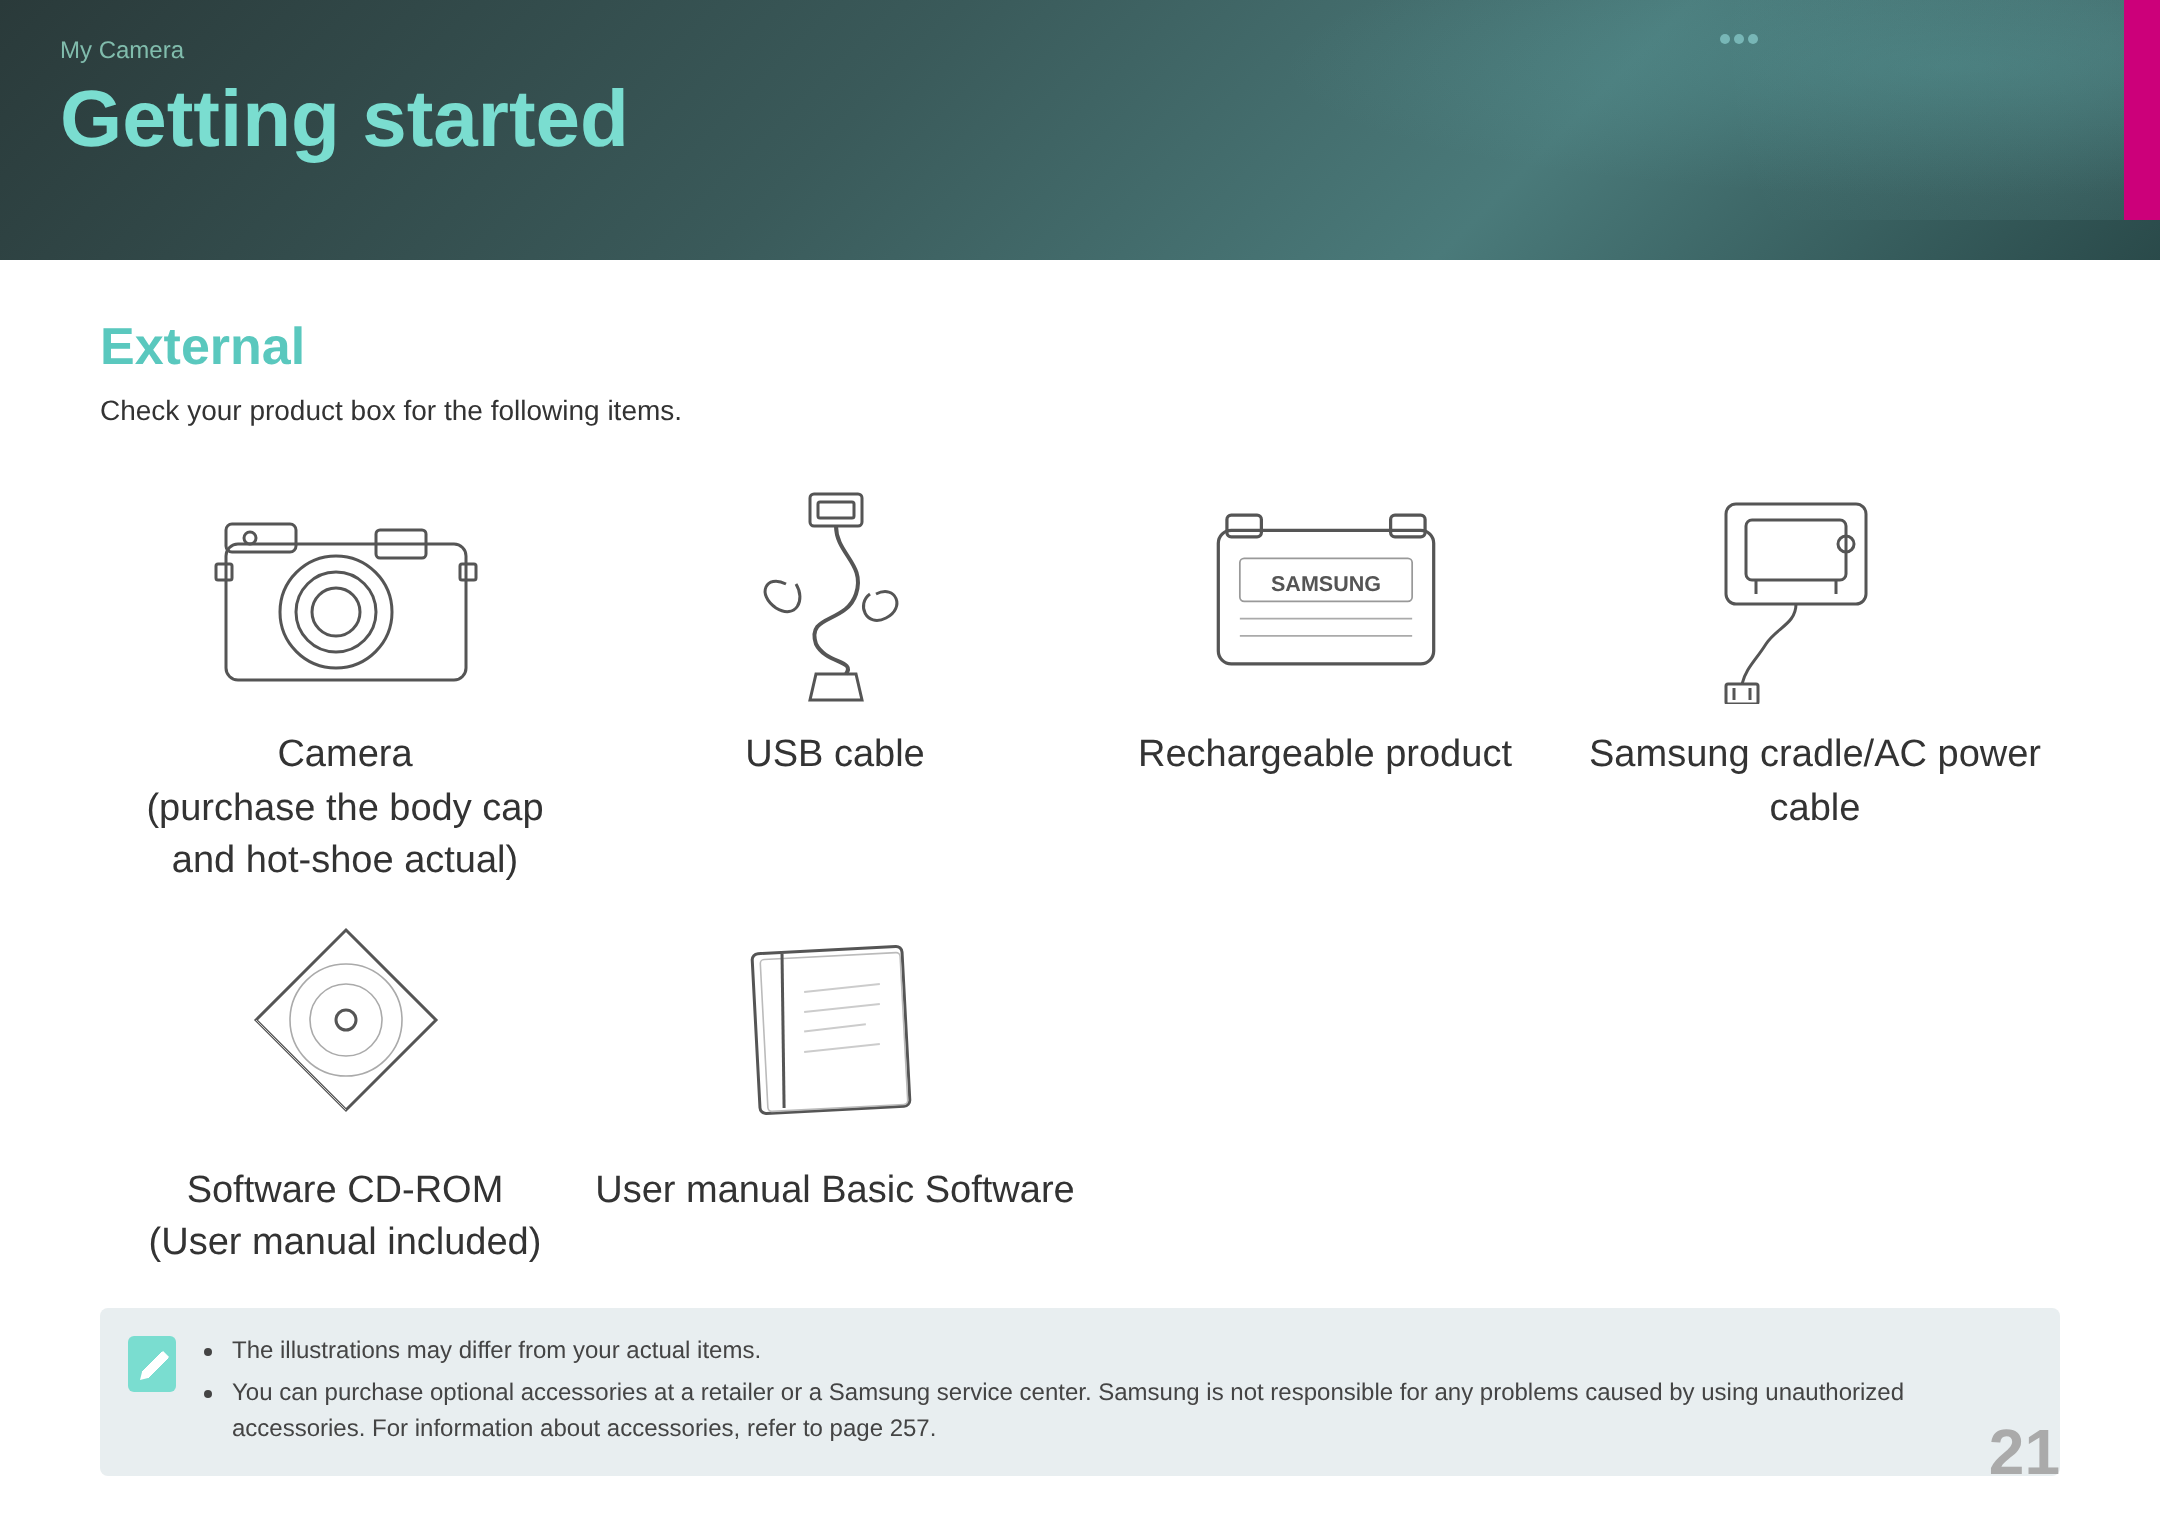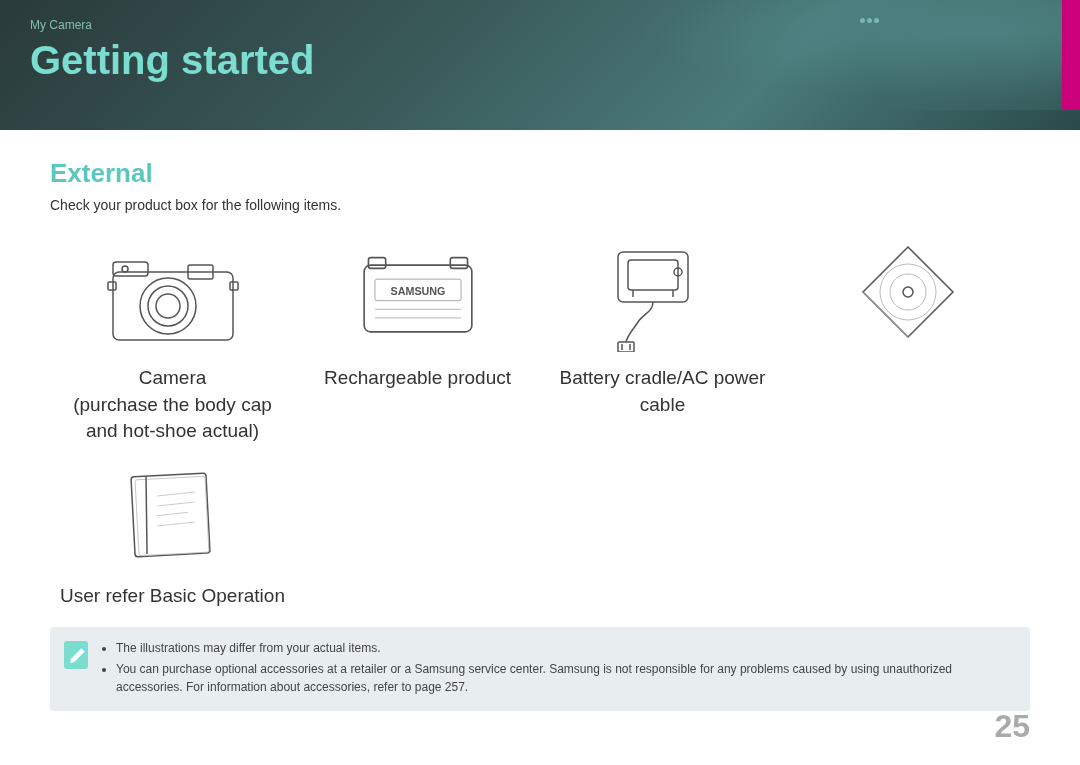--- a/index.html
+++ b/index.html
@@ -195,20 +195,37 @@
 
           <rect x="127" y="35" width="8" height="8" rx="1" stroke="#555" fill="none"></rect>
         </svg>
       </div>
       <div class="item-label">
         Camera<br><span>(purchase the body cap</span><br><span>and hot-shoe actual)</span>
       </div>
     </div>
 
 
+    <div class="item-cell">
+      <div class="item-icon">
+        <svg viewBox="0 0 130 110" fill="none" stroke="#555" stroke-width="1.5">
+
+          <rect x="52" y="5" width="26" height="16" rx="2" stroke="#555" fill="none"></rect>
+          <rect x="56" y="9" width="18" height="8" rx="1" stroke="#555" fill="none"></rect>
+
+          <path d="M65 21 C65 35, 80 40, 75 55 C70 70, 50 65, 55 80 C60 90, 75 88, 70 95" stroke="#555" stroke-width="2" fill="none"></path>
+
+          <path d="M55 95 L75 95 L78 108 L52 108 Z" stroke="#555" fill="none"></path>
+
+          <path d="M40 50 C30 45, 25 55, 35 62 C45 68, 50 58, 45 50" stroke="#555" fill="none"></path>
+          <path d="M85 55 C95 50, 100 62, 90 67 C80 72, 75 60, 82 55" stroke="#555" fill="none"></path>
+        </svg>
+      </div>
+      <div class="item-label">USB cable</div>
+    </div>
 
     <div class="item-cell">
       <div class="item-icon">
         <svg viewBox="0 0 130 90" fill="none" stroke="#555" stroke-width="1.5">
 
           <rect x="15" y="15" width="100" height="62" rx="6" stroke="#555" fill="none"></rect>
 
           <rect x="95" y="8" width="16" height="10" rx="2" stroke="#555" fill="none"></rect>
 
           <rect x="19" y="8" width="16" height="10" rx="2" stroke="#555" fill="none"></rect>
@@ -236,67 +253,70 @@
 
           <path d="M55 60 C55 70, 45 72, 40 80 C35 88, 30 92, 28 100" stroke="#555" stroke-width="1.5" fill="none"></path>
 
           <rect x="20" y="100" width="16" height="10" rx="1" stroke="#555" fill="none"></rect>
           <line x1="24" y1="102" x2="24" y2="108" stroke="#555"></line>
           <line x1="32" y1="102" x2="32" y2="108" stroke="#555"></line>
 
           <circle cx="80" cy="30" r="4" stroke="#555" fill="none"></circle>
         </svg>
       </div>
-      <div class="item-label">Battery cradle/AC power cable</div>
+      <div class="item-label">Samsung cradle/AC power cable</div>
     </div>
 
     <div class="item-cell">
       <div class="item-icon">
         <svg viewBox="0 0 130 110" fill="none" stroke="#555" stroke-width="1.5">
 
           <path d="M65 5 L110 50 L65 95 L20 50 Z" stroke="#555" fill="none"></path>
 
           <circle cx="65" cy="50" r="28" stroke="#aaa" stroke-width="0.8" fill="none"></circle>
           <circle cx="65" cy="50" r="18" stroke="#aaa" stroke-width="0.8" fill="none"></circle>
           <circle cx="65" cy="50" r="5" stroke="#555" fill="none"></circle>
 
           <path d="M20 50 L65 95" stroke="#ccc" stroke-width="0.5"></path>
         </svg>
+      </div>
+      <div class="item-label">
+        Software CD-ROM<br><span>(User manual included)</span>
       </div>
     </div>
 
     <div class="item-cell">
       <div class="item-icon">
         <svg viewBox="0 0 120 110" fill="none" stroke="#555" stroke-width="1.5">
 
           <rect x="20" y="15" width="75" height="80" rx="3" stroke="#555" fill="none" transform="rotate(-3 57 55)"></rect>
 
           <rect x="24" y="18" width="70" height="76" rx="2" stroke="#bbb" stroke-width="0.8" fill="none" transform="rotate(-3 59 56)"></rect>
 
           <line x1="35" y1="17" x2="32" y2="94" stroke="#555" transform="rotate(-3 33 55)"></line>
 
           <line x1="44" y1="35" x2="82" y2="33" stroke="#ccc" stroke-width="1" transform="rotate(-3 63 34)"></line>
           <line x1="44" y1="45" x2="82" y2="43" stroke="#ccc" stroke-width="1" transform="rotate(-3 63 44)"></line>
           <line x1="44" y1="55" x2="75" y2="53" stroke="#ccc" stroke-width="1" transform="rotate(-3 59 54)"></line>
           <line x1="44" y1="65" x2="82" y2="63" stroke="#ccc" stroke-width="1" transform="rotate(-3 63 64)"></line>
         </svg>
       </div>
-      <div class="item-label">User refer Basic Operation</div>
+      <div class="item-label">User manual Basic Software</div>
     </div>
 
 
   </div>
 
   <div class="note-box">
     <svg class="note-icon" viewBox="0 0 24 28" fill="none">
       <rect width="24" height="28" rx="3" fill="#7addd0"></rect>
       <path d="M7 18 L11 14 L17 8 L20 11 L14 17 L10 21 Z" fill="white" stroke="white" stroke-width="0.5"></path>
       <path d="M17 8 L20 11" stroke="white" stroke-width="1.5"></path>
       <path d="M7 18 L10 21 L6 22 Z" fill="white"></path>
     </svg>
     <ul>
       <li>The illustrations may differ from your actual items.</li>
       <li>You can purchase optional accessories at a retailer or a Samsung service center. Samsung is not responsible for any problems caused by using unauthorized accessories. For information about accessories, refer to page 257.</li>
     </ul>
   </div>
 </div>
 
-<div class="page-number">25</div>
+<div class="page-number">21</div>
 
 </body></html>

